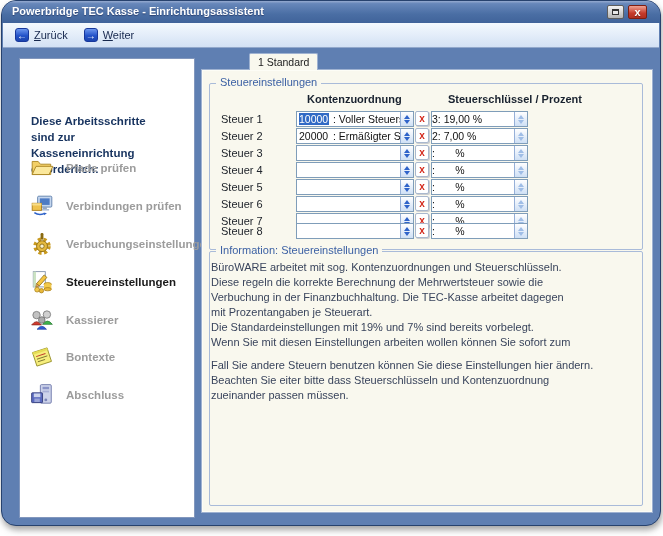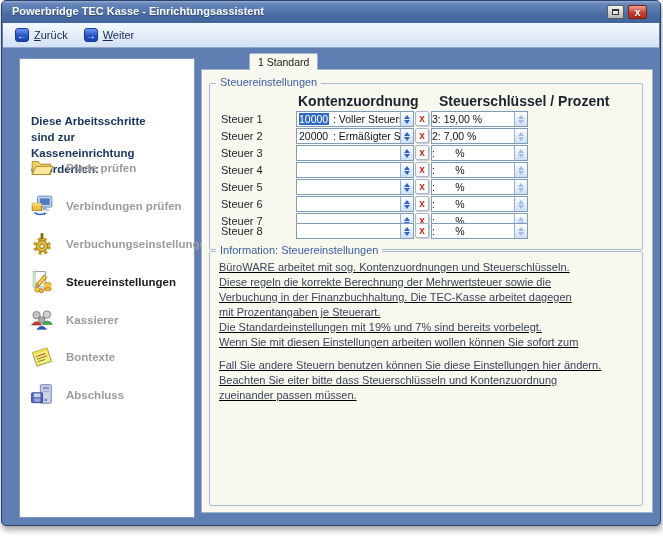--- a/index.html
+++ b/index.html
@@ -1,19 +1,19 @@
 <!DOCTYPE html>
 <html lang="de"><head>
 <meta charset="utf-8">
 <style>
   * { margin:0; padding:0; box-sizing:border-box; }
   html,body { width:663px; height:536px; background:#fff; overflow:hidden;
               font-family:"Liberation Sans", sans-serif; }
   .window { position:absolute; left:1px; top:0; width:660px; height:526px;
-            background:#5F7FB2; border:1px solid #27426E; border-radius:5px;
+            background:#5F7FB2; border:1px solid #27426E; border-radius:15px;
             overflow:hidden; box-shadow:1px 4px 6px rgba(90,90,90,.55); }
 
   
   .titlebar { position:absolute; left:0; top:0; right:0; height:22px;
               background:linear-gradient(180deg,#96ABD0 0%,#6787BA 12%,#4A6EA4 60%,#40639A 100%); }
   .title { position:absolute; left:10px; top:4px; color:#fff; font-size:11px;
            font-weight:bold; text-shadow:0 1px 1px rgba(0,0,40,.4); white-space:nowrap; }
   .win-btn { position:absolute; top:4px; height:14px; border-radius:2px; cursor:default; }
   .btn-restore { right:36px; width:17px; background:linear-gradient(#F4F4F4,#B5B5B5);
                  border:1px solid #5E5E5E; }
@@ -51,21 +51,21 @@
   .tab { position:absolute; left:202px; top:52px; height:17px; padding:2px 8px 0 8px;
          background:#F9F8EE; border:1px solid #9FB2D1; border-bottom:none;
          border-radius:2px 2px 0 0; font-size:10.5px; color:#1B1B1B; z-index:2;margin-left:45px; }
 
   .groupbox { position:absolute; border:1px solid #A9BBD9; border-radius:2px; }
   .gb-label { position:absolute; top:-8px; left:6px; padding:0 4px; background:#F9F8EE;
               font-size:11px; color:#3C61A4; white-space:nowrap; }
   .gb-tax  { left:7px; top:13px; width:434px; height:167px; }
   .gb-info { left:7px; top:181px; width:434px; height:255px; }
 
-  .col-head { position:absolute; top:9px; font-size:14px; font-weight:bold; color:#19222F; white-space:nowrap; }
+  .col-head { position:absolute; top:9px; font-size:11px; font-weight:bold; color:#19222F; white-space:nowrap;margin-left:9px; }
   .col-head.acct { left:88px; }
   .col-head.pct  { left:229px; }
 
   .trow { position:absolute; left:0; right:0; height:16px; }
   .tlabel { position:absolute; left:11px; top:2px; font-size:11px; color:#20252C; }
   .combo { position:absolute; height:16px; background:#fff; border:1px solid #7F9DB9;
            display:flex; align-items:center; overflow:hidden; }
   .combo.acct-f { left:86px; width:118px; }
   .combo.pct-f  { left:221px; width:97px; }
   .acct-num { font-size:10.5px; color:#111; margin-left:2px; white-space:pre; min-width:30px; }
@@ -80,21 +80,21 @@
   .spin::after  { content:""; position:absolute; left:3px; bottom:2.5px;
           border-left:3.5px solid transparent; border-right:3.5px solid transparent;
           border-top:4px solid #2F63C9; }
   .spin.pale::before { border-bottom-color:#9FBDE6; }
   .spin.pale::after  { border-top-color:#9FBDE6; }
   .xbtn { position:absolute; left:205px; top:0; width:14px; height:15px; background:#fff;
           border:1px solid #A9B8CE; border-radius:2px; color:#D42B1E; font-size:10px;
           font-weight:bold; text-align:center; line-height:13px;
           box-shadow:1px 1px 0 rgba(120,130,150,.35); }
 
-  .info-body { position:absolute; left:9px; top:9px; right:6px;text-decoration:underline; }
+  .info-body { position:absolute; left:1px; top:9px; right:6px; }
   .info-line { font-size:11px; color:#39445C; height:15px; white-space:pre; }
   .info-line.blank { height:8px; }
 </style>
 </head>
 <body>
 
 <div class="window">
 
   <div class="titlebar">
     <span class="title">Powerbridge TEC Kasse - Einrichtungsassistent</span>

